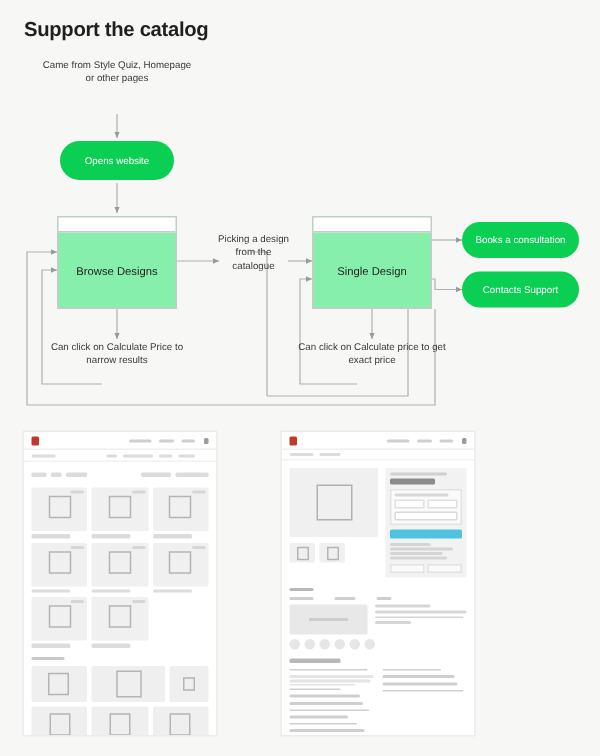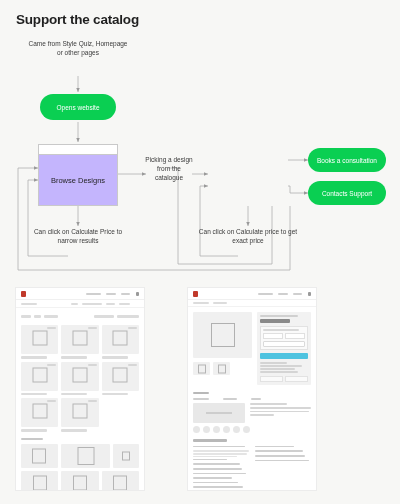--- a/index.html
+++ b/index.html
@@ -16,21 +16,21 @@
     font-size:13.5px;font-weight:bold;letter-spacing:-0.2px;
     color:#1f1f1f;
   }
 
   
   .flow{position:absolute;left:0;top:38px;width:400px;height:250px;}
   .flow svg{position:absolute;left:0;top:0;}
 
   .node{
     position:absolute;
-    background:#c4b5fd;
+    background:#86efac;
     border:1px solid #c9c9c9;
     box-sizing:border-box;
   }
   .node .titlebar{
     height:9px;
     border-bottom:1px solid #c9c9c9;
     background:#ffffff;
   }
   .node .body{
     display:flex;align-items:center;justify-content:center;
@@ -188,20 +188,24 @@
 
   <div class="pill" style="left:40px;top:56px;width:76px;height:26px;">Opens website</div>
 
   <div class="node" style="left:38px;top:106px;width:80px;height:62px;">
     <div class="titlebar"></div>
     <div class="body">Browse Designs</div>
   </div>
 
   <div class="note" style="left:144px;top:118px;width:50px;">Picking a design from the catalogue</div>
 
+  <div class="node" style="left:208px;top:106px;width:80px;height:62px;">
+    <div class="titlebar"></div>
+    <div class="body">Single Design</div>
+  </div>
 
   <div class="pill" style="left:308px;top:110px;width:78px;height:24px;">Books a consultation</div>
   <div class="pill" style="left:308px;top:143px;width:78px;height:24px;">Contacts Support</div>
 
   <div class="note" style="left:28px;top:190px;width:100px;">Can click on Calculate Price to narrow results</div>
   <div class="note" style="left:198px;top:190px;width:100px;">Can click on Calculate price to get exact price</div>
 </div>
 
 <div class="mock mock-left">
   <div class="mk-topbar">

